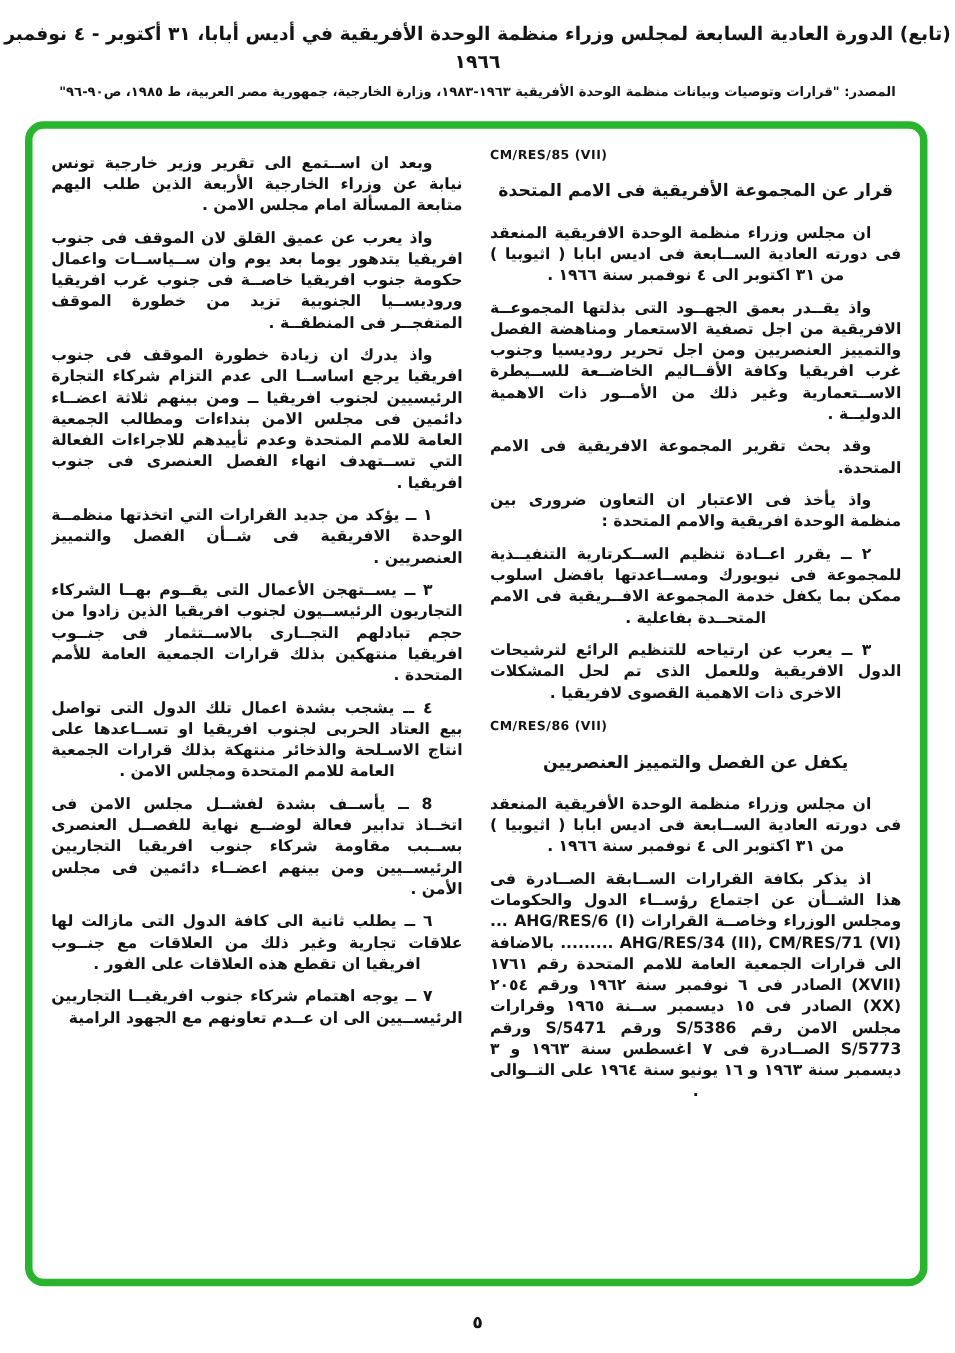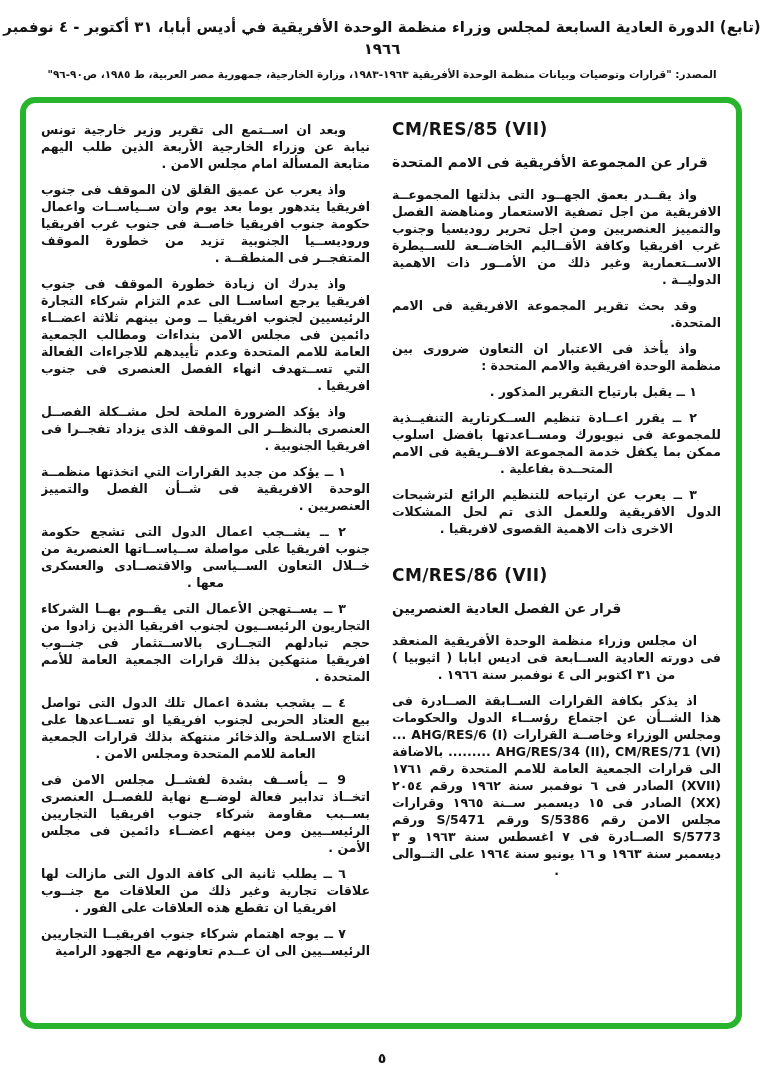--- a/index.html
+++ b/index.html
@@ -20,26 +20,26 @@
     position:absolute;left:20px;top:97px;width:722px;height:932px;
     box-sizing:border-box;border:6px solid #28b42d;border-radius:15px;
     padding:14px 15px 10px 15px;overflow:hidden;background:#ffffff;
   }
   .columns{display:flex;direction:rtl;gap:22px;height:100%;}
   .col{flex:1 1 0;min-width:0;direction:rtl;overflow:hidden;}
 
   
   .res-id{
     direction:ltr;text-align:left;unicode-bidi:embed;
-    font-size:17px;font-weight:bold;letter-spacing:.4px;
+    font-size:10px;font-weight:bold;letter-spacing:.4px;
     margin:2px 0 14px 0;
   }
-  .res-id.mt{margin-top:28px;}
+  .res-id.mt{margin-top:14px;}
   .res-title{
-    text-align:left;font-size:13.8px;font-weight:bold;
+    text-align:center;font-size:13.8px;font-weight:bold;
     margin:0 0 14px 0;line-height:19px;
   }
   .para{
     font-size:12.5px;font-weight:bold;line-height:17px;
     text-align:justify;text-indent:24px;margin:4px 0 9px 0;
   }
   .para.tc{text-align-last:center;}
 
   
   .page-number{
@@ -56,43 +56,41 @@
     <div class="hdr-line1">(تابع) الدورة العادية السابعة لمجلس وزراء منظمة الوحدة الأفريقية في أديس أبابا، ٣١ أكتوبر - ٤ نوفمبر ١٩٦٦</div>
     <div class="hdr-line2">المصدر: "قرارات وتوصيات وبيانات منظمة الوحدة الأفريقية ١٩٦٣-١٩٨٣، وزارة الخارجية، جمهورية مصر العربية، ط ١٩٨٥، ص٩٠-٩٦"</div>
   </header>
 
   <div class="frame" style="border-color: rgb(40, 180, 45);">
     <div class="columns">
 
       <section class="col">
         <div class="res-id">CM/RES/85 (VII)</div>
         <h3 class="res-title">قرار عن المجموعة الأفريقية فى الامم المتحدة</h3>
+        <p class="para tc">ان مجلس وزراء منظمة الوحدة الافريقية المنعقد فى دورته العادية الســابعة فى اديس ابابا ( اثيوبيا ) من ٣١ اكتوبر الى ٤ نوفمبر سنة ١٩٦٦ .</p>
         <p class="para">واذ يقــدر بعمق الجهــود التى بذلتها المجموعــة الافريقية من اجل تصفية الاستعمار ومناهضة الفصل والتمييز العنصريين ومن اجل تحرير روديسيا وجنوب غرب افريقيا وكافة الأقــاليم الخاضــعة للســيطرة الاســتعمارية وغير ذلك من الأمــور ذات الاهمية الدوليــة .</p>
         <p class="para">وقد بحث تقرير المجموعة الافريقية فى الامم المتحدة.</p>
         <p class="para">واذ يأخذ فى الاعتبار ان التعاون ضرورى بين منظمة الوحدة افريقية والامم المتحدة :</p>
-        <p class="para">١ ــ يقبل بارتياح التقرير المذكور .</p>
         <p class="para tc">٢ ــ يقرر اعــادة تنظيم الســكرتارية التنفيــذية للمجموعة فى نيويورك ومســاعدتها بافضل اسلوب ممكن بما يكفل خدمة المجموعة الافــريقية فى الامم المتحــدة بفاعلية .</p>
         <p class="para tc">٣ ــ يعرب عن ارتياحه للتنظيم الرائع لترشيحات الدول الافريقية وللعمل الذى تم لحل المشكلات الاخرى ذات الاهمية القصوى لافريقيا .</p>
 
         <div class="res-id mt">CM/RES/86 (VII)</div>
-        <h3 class="res-title">قرار عن الفصل العادية العنصريين</h3>
+        <h3 class="res-title">يكفل عن الفصل والتمييز العنصريين</h3>
         <p class="para tc">ان مجلس وزراء منظمة الوحدة الأفريقية المنعقد فى دورته العادية الســابعة فى اديس ابابا ( اثيوبيا ) من ٣١ اكتوبر الى ٤ نوفمبر سنة ١٩٦٦ .</p>
         <p class="para tc">اذ يذكر بكافة القرارات الســابقة الصــادرة فى هذا الشــأن عن اجتماع رؤســاء الدول والحكومات ومجلس الوزراء وخاصــة القرارات ‏AHG/RES/6 (I)‏ ... ‏AHG/RES/34 (II), CM/RES/71 (VI)‏ ......... بالاضافة الى قرارات الجمعية العامة للامم المتحدة رقم ١٧٦١ (XVII) الصادر فى ٦ نوفمبر سنة ١٩٦٢ ورقم ٢٠٥٤ (XX) الصادر فى ١٥ ديسمبر ســنة ١٩٦٥ وقرارات مجلس الامن رقم ‏S/5386‏ ورقم ‏S/5471‏ ورقم ‏S/5773‏ الصــادرة فى ٧ اغسطس سنة ١٩٦٣ و ٣ ديسمبر سنة ١٩٦٣ و ١٦ يونيو سنة ١٩٦٤ على التــوالى .</p>
       </section>
 
       <section class="col">
         <p class="para">وبعد ان اســتمع الى تقرير وزير خارجية تونس نيابة عن وزراء الخارجية الأربعة الذين طلب اليهم متابعة المسألة امام مجلس الامن .</p>
         <p class="para">واذ يعرب عن عميق القلق لان الموقف فى جنوب افريقيا يتدهور يوما بعد يوم وان ســياســات واعمال حكومة جنوب افريقيا خاصــة فى جنوب غرب افريقيا وروديســيا الجنوبية تزيد من خطورة الموقف المتفجــر فى المنطقــة .</p>
         <p class="para">واذ يدرك ان زيادة خطورة الموقف فى جنوب افريقيا يرجع اساســا الى عدم التزام شركاء التجارة الرئيسيين لجنوب افريقيا ــ ومن بينهم ثلاثة اعضــاء دائمين فى مجلس الامن بنداءات ومطالب الجمعية العامة للامم المتحدة وعدم تأييدهم للاجراءات الفعالة التي تســتهدف انهاء الفصل العنصرى فى جنوب افريقيا .</p>
-        <p class="para">واذ يؤكد الضرورة الملحة لحل مشــكلة الفصــل العنصرى بالنظــر الى الموقف الذى يزداد تفجــرا فى افريقيا الجنوبية .</p>
         <p class="para">١ ــ يؤكد من جديد القرارات التي اتخذتها منظمــة الوحدة الافريقية فى شــأن الفصل والتمييز العنصريين .</p>
-        <p class="para tc">٢ ــ يشــجب اعمال الدول التى تشجع حكومة جنوب افريقيا على مواصلة ســياســاتها العنصرية من خــلال التعاون الســياسى والاقتصــادى والعسكرى معها .</p>
         <p class="para">٣ ــ يســتهجن الأعمال التى يقــوم بهــا الشركاء التجاريون الرئيســيون لجنوب افريقيا الذين زادوا من حجم تبادلهم التجــارى بالاســتثمار فى جنــوب افريقيا منتهكين بذلك قرارات الجمعية العامة للأمم المتحدة .</p>
         <p class="para tc">٤ ــ يشجب بشدة اعمال تلك الدول التى تواصل بيع العتاد الحربى لجنوب افريقيا او تســاعدها على انتاج الاسـلحة والذخائر منتهكة بذلك قرارات الجمعية العامة للامم المتحدة ومجلس الامن .</p>
-        <p class="para">9 ــ يأســف بشدة لفشــل مجلس الامن فى اتخــاذ تدابير فعالة لوضــع نهاية للفصــل العنصرى بســبب مقاومة شركاء جنوب افريقيا التجاريين الرئيســيين ومن بينهم اعضــاء دائمين فى مجلس الأمن .</p>
+        <p class="para">8 ــ يأســف بشدة لفشــل مجلس الامن فى اتخــاذ تدابير فعالة لوضــع نهاية للفصــل العنصرى بســبب مقاومة شركاء جنوب افريقيا التجاريين الرئيســيين ومن بينهم اعضــاء دائمين فى مجلس الأمن .</p>
         <p class="para tc">٦ ــ يطلب ثانية الى كافة الدول التى مازالت لها علاقات تجارية وغير ذلك من العلاقات مع جنــوب افريقيا ان تقطع هذه العلاقات على الفور .</p>
         <p class="para">٧ ــ يوجه اهتمام شركاء جنوب افريقيــا التجاريين الرئيســيين الى ان عــدم تعاونهم مع الجهود الرامية</p>
       </section>
 
     </div>
   </div>
 
   <footer>
     <div class="page-number">٥</div>
   </footer>

